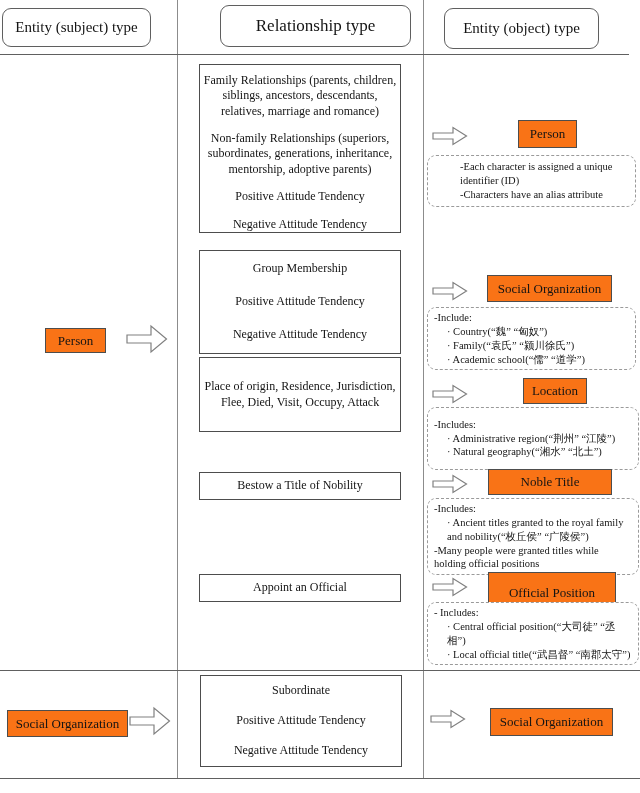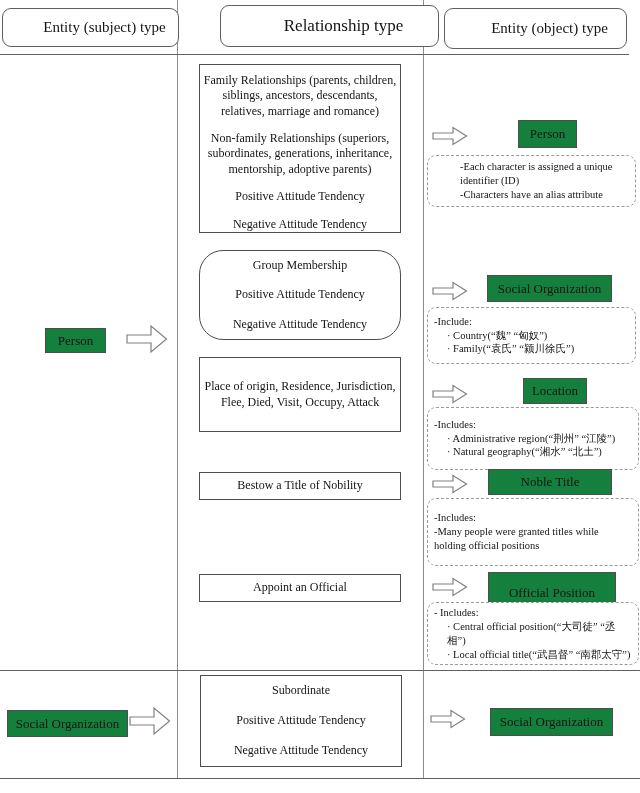--- a/index.html
+++ b/index.html
@@ -6,30 +6,30 @@
   #canvas{
     position:relative;width:640px;height:793px;background:#ffffff;
     font-family:"Liberation Serif","DejaVu Serif",serif;color:#141414;overflow:hidden;
   }
   .abs{position:absolute;}
   .vline{width:1px;background:#8c8c8c;}
   .hline{height:1px;background:#606060;}
   .hdr{
     border:1px solid #5f5f5f;border-radius:9px;background:#fff;
     display:flex;align-items:center;justify-content:center;
-    font-size:15px;white-space:nowrap;padding-left:28px;
+    font-size:15px;white-space:nowrap;
   }
   .relbox{
     border:1px solid #4d4d4d;background:#fff;font-size:12px;line-height:1.28;
     text-align:center;display:flex;flex-direction:column;justify-content:space-evenly;
     padding:5px 2px;box-sizing:border-box;gap:12px;
   }
   .relbox p{margin:0;}
   .entity{
-    border:1px solid #4d4d4d;background:#15803d;font-size:13px;white-space:nowrap;
+    border:1px solid #4d4d4d;background:#f97316;font-size:13px;white-space:nowrap;
     display:flex;align-items:center;justify-content:center;box-sizing:border-box;
   }
   .note{
     border:1px dashed #9a9a9a;border-radius:9px;background:#fff;
     font-size:10.5px;line-height:1.32;padding:3px 6px;box-sizing:border-box;
     display:flex;flex-direction:column;justify-content:center;
   }
   .note .b{padding-left:13px;}
   .arrow{display:block;}
 </style>
@@ -69,21 +69,21 @@
     <polygon points="1,12 25,12 25,3 40.5,16 25,29 25,20 1,20" fill="#ffffff" stroke="#808080" stroke-width="1.2"></polygon>
   </svg>
 
   <div class="abs relbox" style="left:199px;top:64px;width:202px;height:169px;justify-content:space-between;padding:8px 2px;">
     <p>Family Relationships (parents, children, siblings, ancestors, descendants, relatives, marriage and romance)</p>
     <p>Non-family Relationships (superiors, subordinates, generations, inheritance, mentorship, adoptive parents)</p>
     <p>Positive Attitude Tendency</p>
     <p>Negative Attitude Tendency</p>
   </div>
 
-  <div class="abs relbox" style="left:199px;top:250px;width:202px;height:90px;border-radius:24px;">
+  <div class="abs relbox" style="left:199px;top:250px;width:202px;height:104px;">
     <p>Group Membership</p>
     <p>Positive Attitude Tendency</p>
     <p>Negative Attitude Tendency</p>
   </div>
 
   <div class="abs relbox" style="left:199px;top:357px;width:202px;height:75px;justify-content:center;">
     <p>Place of origin, Residence, Jurisdiction, Flee, Died, Visit, Occupy, Attack</p>
   </div>
 
   <div class="abs relbox" style="left:199px;top:472px;width:202px;height:28px;justify-content:center;">
@@ -114,20 +114,21 @@
   <svg class="abs arrow" style="left:432px;top:280px;" width="36" height="22" viewBox="0 0 36 22">
     <polygon points="1,8 21,8 21,2.5 34.5,11 21,19.5 21,14 1,14" fill="#ffffff" stroke="#808080" stroke-width="1.2"></polygon>
   </svg>
   <div class="abs entity" style="left:487px;top:275px;width:125px;height:27px;">
     <span>Social Organization</span>
   </div>
   <div class="abs note" style="left:427px;top:307px;width:209px;min-height:57px;">
     <div>-Include:</div>
     <div class="b">· Country(“魏” “匈奴”)</div>
     <div class="b">· Family(“袁氏” “颍川徐氏”)</div>
+    <div class="b">· Academic school(“儒” “道学”)</div>
   </div>
 
   <svg class="abs arrow" style="left:432px;top:383px;" width="36" height="22" viewBox="0 0 36 22">
     <polygon points="1,8 21,8 21,2.5 34.5,11 21,19.5 21,14 1,14" fill="#ffffff" stroke="#808080" stroke-width="1.2"></polygon>
   </svg>
   <div class="abs entity" style="left:523px;top:378px;width:64px;height:26px;">
     <span>Location</span>
   </div>
   <div class="abs note" style="left:427px;top:407px;width:212px;min-height:63px;">
     <div>-Includes:</div>
@@ -136,20 +137,21 @@
   </div>
 
   <svg class="abs arrow" style="left:432px;top:473px;" width="36" height="22" viewBox="0 0 36 22">
     <polygon points="1,8 21,8 21,2.5 34.5,11 21,19.5 21,14 1,14" fill="#ffffff" stroke="#808080" stroke-width="1.2"></polygon>
   </svg>
   <div class="abs entity" style="left:488px;top:469px;width:124px;height:26px;">
     <span>Noble Title</span>
   </div>
   <div class="abs note" style="left:427px;top:498px;width:212px;min-height:68px;">
     <div>-Includes:</div>
+    <div class="b">· Ancient titles granted to the royal family and nobility(“枚丘侯” “广陵侯”)</div>
     <div>-Many people were granted titles while holding official positions</div>
   </div>
 
   <svg class="abs arrow" style="left:432px;top:576px;" width="36" height="22" viewBox="0 0 36 22">
     <polygon points="1,8 21,8 21,2.5 34.5,11 21,19.5 21,14 1,14" fill="#ffffff" stroke="#808080" stroke-width="1.2"></polygon>
   </svg>
   <div class="abs entity" style="left:488px;top:572px;width:128px;height:42px;">
     <span>Official Position</span>
   </div>
   <div class="abs note" style="left:427px;top:602px;width:212px;min-height:60px;">

